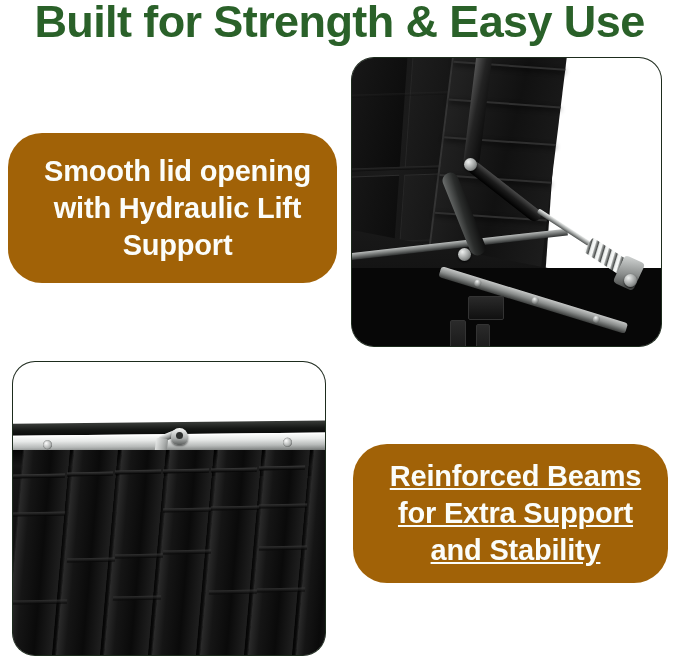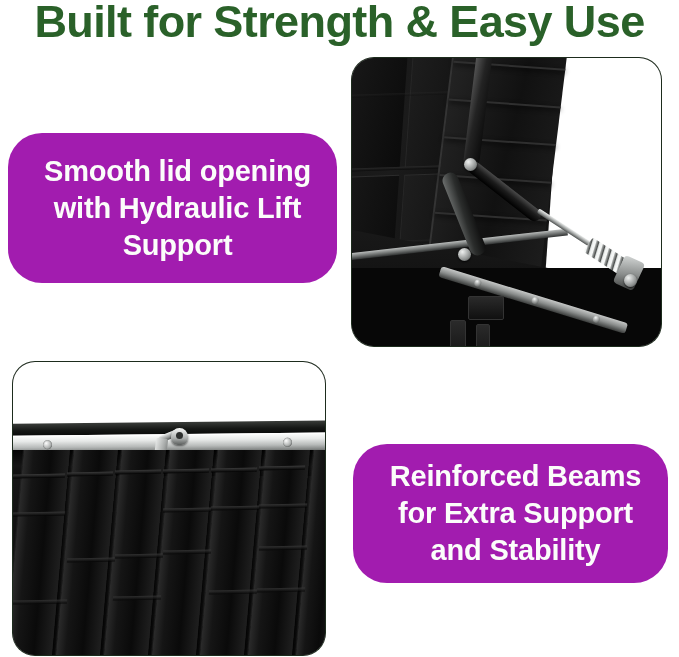--- a/index.html
+++ b/index.html
@@ -27,21 +27,21 @@
     font-weight: bold;
     letter-spacing: -0.6px;
     color: #2a6129;
     line-height: 52px;
     white-space: nowrap;
   }
 
   
   .callout {
     position: absolute;
-    background: #a21caf;
+    background: #a16207;
     border-radius: 34px;
     color: #fbfdfa;
     font-weight: bold;
     text-align: center;
     display: flex;
     align-items: center;
     justify-content: center;
     box-sizing: border-box;
     padding-left: 10px;
   }
@@ -55,20 +55,21 @@
     left: 8px;
     top: 133px;
     width: 329px;
     height: 150px;
   }
   #callout-beams {
     left: 353px;
     top: 444px;
     width: 315px;
     height: 139px;
+    text-decoration: underline;
   }
 
   
   .photo {
     position: absolute;
     overflow: hidden;
     border-radius: 22px;
     background: #000;
     box-shadow: 0 0 0 1px #1d2c1d;
   }

